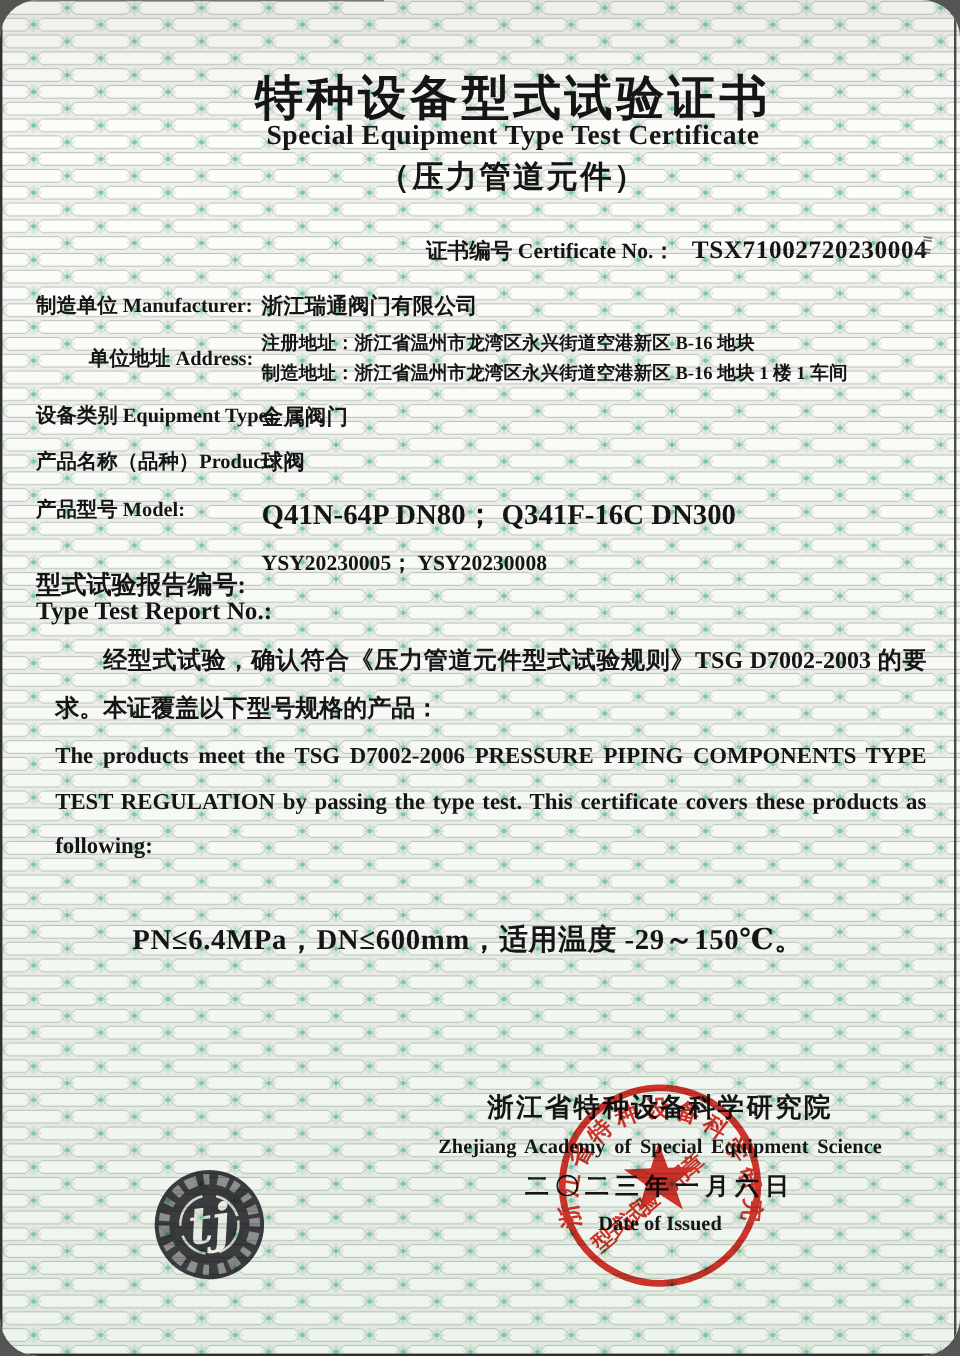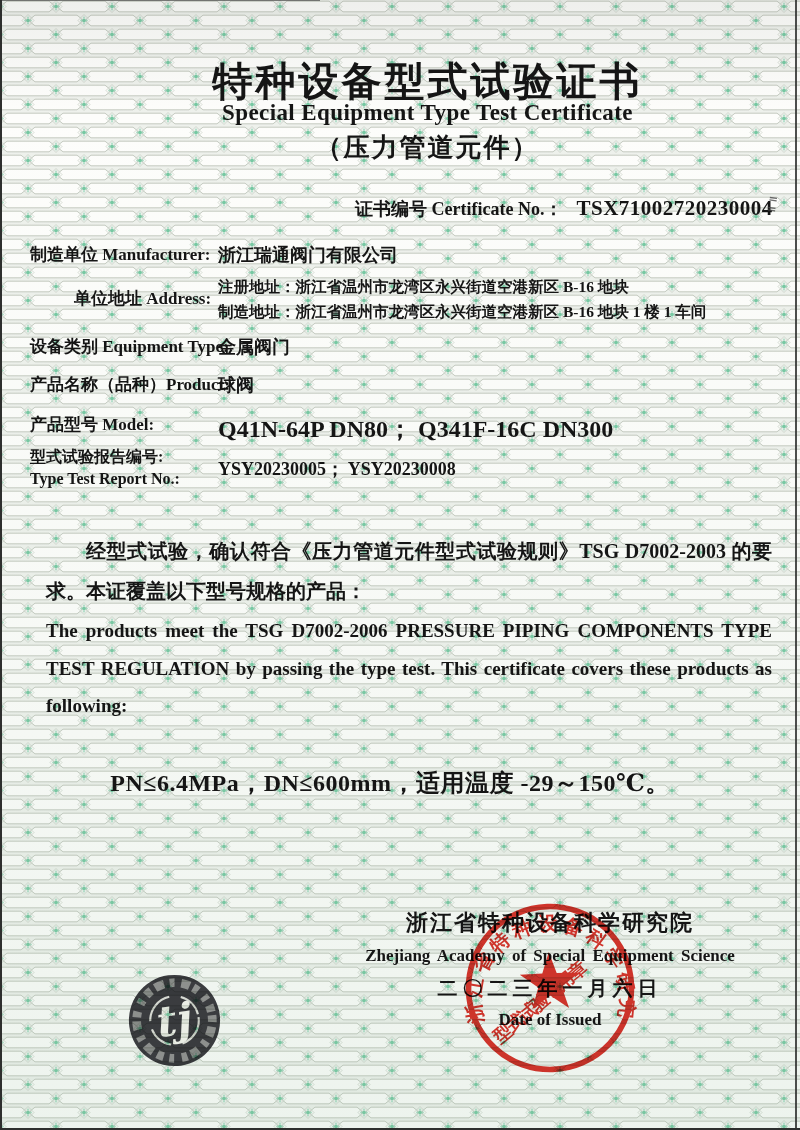--- a/index.html
+++ b/index.html
@@ -1,20 +1,21 @@
 <!DOCTYPE html>
 <html><head>
 <meta charset="utf-8">
 <style>
   html,body{margin:0;padding:0;background:#555;}
   .page{
     position:relative;width:800px;height:1130px;overflow:hidden;
     background:#84cc16;
     font-family:"Liberation Serif","DejaVu Serif",serif;
     color:#151515;
+    border-radius:32px;
   }
   .bg{position:absolute;left:0;top:0;z-index:0;}
   .tint{
     position:absolute;inset:0;z-index:1;pointer-events:none;
     background:
       linear-gradient(180deg, rgba(110,118,110,0.10) 0%, rgba(235,240,235,0) 10%,
                       rgba(170,200,178,0.07) 55%, rgba(140,185,155,0.14) 100%);
   }
   .edge{position:absolute;z-index:6;background:#2e2f2e;}
   .edge.left{left:0;top:0;width:2px;height:100%;}
@@ -30,21 +31,21 @@
   .subtitle-cn{top:130px;font-size:26px;letter-spacing:2px;}
   .subtitle-en{top:163px;font-size:19px;}
   .certno{top:196px;left:355px;white-space:nowrap;}
   .certno .lab{font-size:18px;}
   .certno .val{font-size:21px;margin-left:14px;letter-spacing:.5px;}
   .row{position:absolute;left:30px;width:740px;}
   .row .label{position:absolute;left:0;top:0;font-size:17px;white-space:nowrap;}
   .row .value{position:absolute;left:188px;top:0;font-size:18px;white-space:nowrap;}
   .row.addr .label{top:13px;margin-left:44px;}
   .row.addr .value{font-size:15.5px;line-height:25px;white-space:normal;width:552px;}
-  .row.report .label{line-height:22px;font-size:16px;}
+  .row.report .label{line-height:22px;font-size:21px;margin-top:30px;}
   .row.report .value{top:11px;font-size:18px;}
   .para{left:46px;width:726px;text-align:justify;}
   .para-cn{top:531px;font-size:20px;line-height:40px;text-indent:2em;}
   .para-en{top:612px;font-size:19px;line-height:37.5px;text-align-last:left;}
   .spec{top:767px;left:40px;width:700px;text-align:center;font-size:24px;letter-spacing:.5px;}
   .footer{position:absolute;top:908px;left:348px;width:404px;text-align:center;z-index:2;}
   .issuer-cn{font-size:22px;letter-spacing:2px;}
   .issuer-en{font-size:17px;margin-top:8px;word-spacing:3px;}
   .date-cn{font-size:20px;margin-top:9px;letter-spacing:5px;}
   .date-en{font-size:17px;margin-top:8px;}

